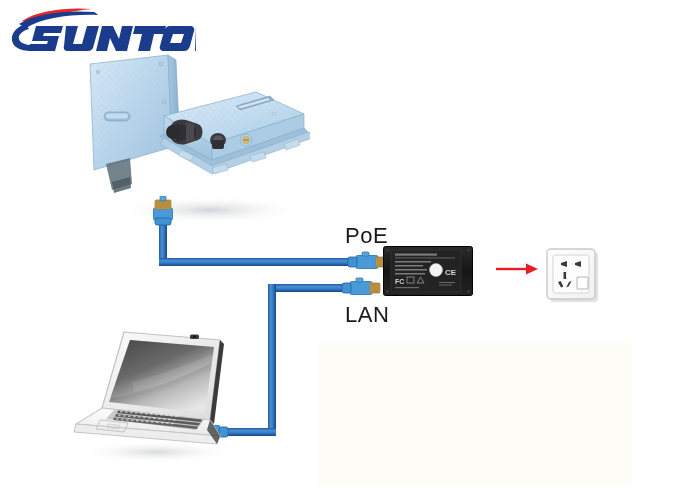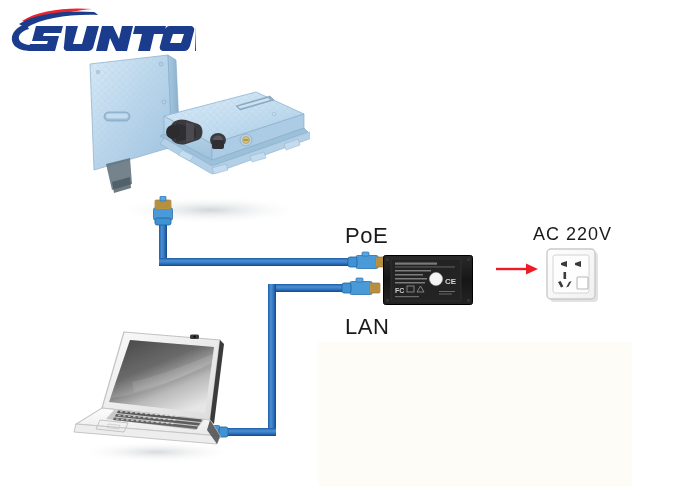--- a/index.html
+++ b/index.html
@@ -21,21 +21,21 @@
   .label{
     position:absolute;
     color:#1a1a1a;
     font-family:"Liberation Sans", sans-serif;
     font-size:22px;
     letter-spacing:0.5px;
     white-space:nowrap;
     font-weight:400;
   }
   #label-poe{left:345px;top:223px;}
-  #label-lan{left:345px;top:302px;margin-top:12px;}
+  #label-lan{left:345px;top:302px;}
   #label-ac{left:533px;top:224px;font-size:18px;letter-spacing:1px;}
 
   
   #cream-panel{
     left:318px;top:342px;width:314px;height:144px;
     background:#fdfcf6;
   }
 
   
   .svgbox{position:absolute;}
@@ -273,21 +273,21 @@
           <line x1="1" y1="162" x2="8" y2="162"></line>
           <line x1="1" y1="164" x2="8" y2="164"></line>
           <line x1="1" y1="166" x2="8" y2="166"></line>
         </g>
         <rect x="15" y="152" width="7" height="4" rx="1" fill="#5aa7e0" stroke="#2a6fae" stroke-width="0.7"></rect>
         <rect x="29" y="157" width="9" height="10" rx="2" fill="#3f93d4" stroke="#235f99" stroke-width="0.8"></rect>
       </g>
     </svg>
   </div>
 
-  <div class="abs svgbox" style="left:383px;top:255px;text-align:center;">
+  <div class="abs svgbox" style="left:383px;top:246px;text-align:center;">
     <svg width="90" height="50" viewBox="0 0 90 50" xmlns="http://www.w3.org/2000/svg">
       <defs>
         <linearGradient id="poeCase" x1="0" y1="0" x2="0" y2="1">
           <stop offset="0%" stop-color="#2a2a2a"></stop>
           <stop offset="50%" stop-color="#161616"></stop>
           <stop offset="100%" stop-color="#242424"></stop>
         </linearGradient>
       </defs>
       <rect x="0.5" y="0.5" width="89" height="49" rx="2" fill="url(#poeCase)" stroke="#000" stroke-width="1"></rect>
 
@@ -455,15 +455,14 @@
 
       <g>
         <path d="M38 100 L66 103 L62 112 L34 109 Z" fill="none" stroke="#c4c4c4" stroke-width="1"></path>
         <path d="M46 104 L58 105.4 L57 109 L45 107.6 Z" fill="none" stroke="#c9c9c9" stroke-width="0.8"></path>
       </g>
     </svg>
   </div>
 
   <div class="label" id="label-poe">PoE</div>
   <div class="label" id="label-lan">LAN</div>
-  <div class="label" id="label-ac">AC  220V</div>
 
 </div>
 
 </body></html>

